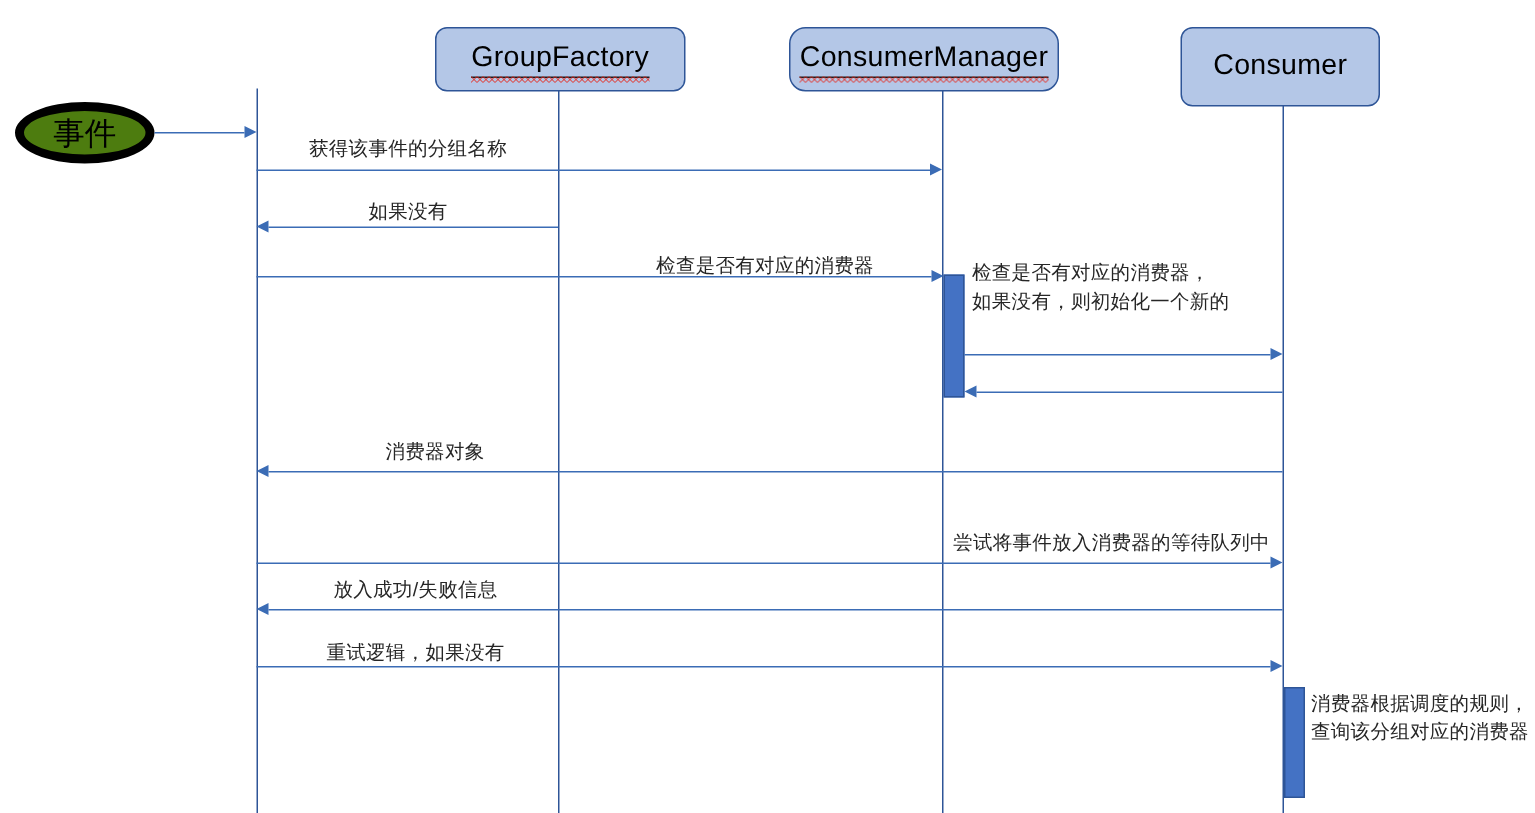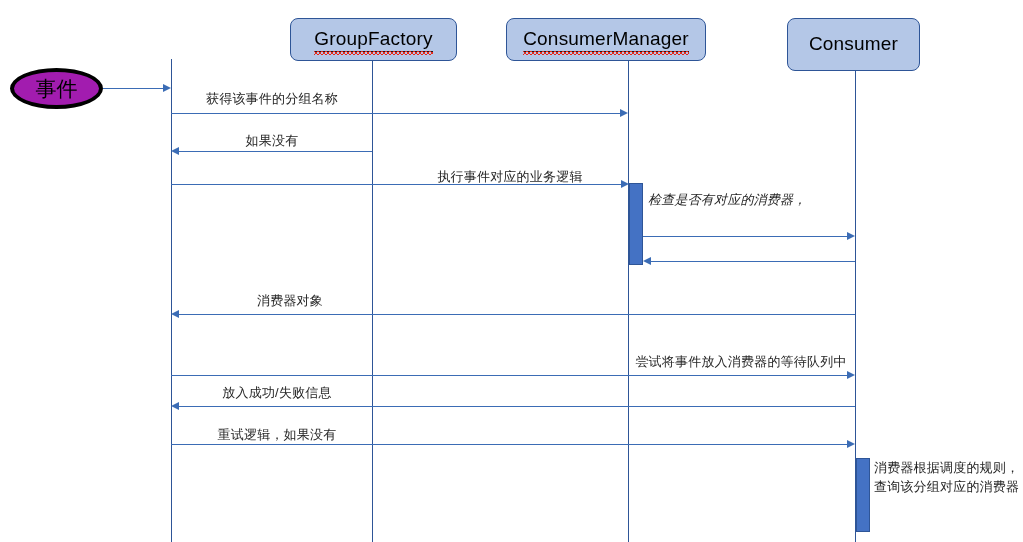--- a/index.html
+++ b/index.html
@@ -50,22 +50,22 @@
     background-image:
       linear-gradient(45deg, transparent 42%, #e8271a 42%, #e8271a 58%, transparent 58%),
       linear-gradient(-45deg, transparent 42%, #e8271a 42%, #e8271a 58%, transparent 58%);
     background-size: 4px 4px;
     background-repeat: repeat-x;
   }
   
   .actor-ellipse {
     position: absolute;
     box-sizing: border-box;
-    background: #a21caf;
-    border: 4px solid #000000;
+    background: #4d7c0f;
+    border: 6px solid #000000;
     border-radius: 50%;
     display: flex;
     align-items: center;
     justify-content: center;
     font-size: 21px;
     color: #000000;
     white-space: nowrap;
   }
   
   .lifeline {
@@ -128,21 +128,21 @@
   <div class="lifeline" style="left:171px; top:59px; height:483px;"></div>
   <div class="lifeline" style="left:372px; top:59px; height:483px;"></div>
   <div class="lifeline" style="left:628px; top:59px; height:483px;"></div>
   <div class="lifeline" style="left:855px; top:59px; height:483px;"></div>
 
 
   <div class="participant misspelled" style="left:290px; top:18px; width:167px; height:43px;">
     <span class="plabel">GroupFactory</span>
   </div>
 
-  <div class="participant misspelled" style="left:506px; top:18px; width:200px; height:43px;">
+  <div class="participant misspelled" style="left:526px; top:18px; width:180px; height:43px;border-radius:11px;">
     <span class="plabel">ConsumerManager</span>
   </div>
 
   <div class="participant" style="left:787px; top:18px; width:133px; height:53px;">
     <span class="plabel">Consumer</span>
   </div>
 
   <div class="actor-ellipse" style="left:10px; top:68px; width:93px; height:41px;">
     <span>事件</span>
   </div>
@@ -156,24 +156,25 @@
   <div class="msg-line" style="left:171px; top:113px; width:449px;"></div>
   <div class="arrow-head right" style="left:620px; top:109px;"></div>
   <div class="msg-label centered" style="left:272px; top:89px;">获得该事件的分组名称</div>
 
   <div class="msg-line" style="left:179px; top:151px; width:193px;"></div>
   <div class="arrow-head left" style="left:171px; top:147px;"></div>
   <div class="msg-label centered" style="left:272px; top:131px;">如果没有</div>
 
   <div class="msg-line" style="left:171px; top:184px; width:450px;"></div>
   <div class="arrow-head right" style="left:621px; top:180px;"></div>
-  <div class="msg-label centered" style="left:510px; top:167px;">执行事件对应的业务逻辑</div>
-
-  <div class="note-label" style="left:648px; top:190px;font-style:italic;">
+  <div class="msg-label centered" style="left:510px; top:167px;">检查是否有对应的消费器</div>
+
+  <div class="note-label" style="left:648px; top:172px;">
     <div>检查是否有对应的消费器，</div>
+    <div>如果没有，则初始化一个新的</div>
   </div>
 
   <div class="msg-line" style="left:643px; top:236px; width:204px;"></div>
   <div class="arrow-head right" style="left:847px; top:232px;"></div>
 
   <div class="msg-line" style="left:651px; top:261px; width:204px;"></div>
   <div class="arrow-head left" style="left:643px; top:257px;"></div>
 
   <div class="msg-line" style="left:179px; top:314px; width:676px;"></div>
   <div class="arrow-head left" style="left:171px; top:310px;"></div>
@@ -184,18 +185,18 @@
   <div class="msg-label centered" style="left:741px; top:352px;">尝试将事件放入消费器的等待队列中</div>
 
   <div class="msg-line" style="left:179px; top:406px; width:676px;"></div>
   <div class="arrow-head left" style="left:171px; top:402px;"></div>
   <div class="msg-label centered" style="left:277px; top:383px;">放入成功/失败信息</div>
 
   <div class="msg-line" style="left:171px; top:444px; width:676px;"></div>
   <div class="arrow-head right" style="left:847px; top:440px;"></div>
   <div class="msg-label centered" style="left:277px; top:425px;">重试逻辑，如果没有</div>
 
-  <div class="note-label" style="left:874px; top:459px;font-family:Liberation Mono, monospace;">
+  <div class="note-label" style="left:874px; top:459px;">
     <div>消费器根据调度的规则，</div>
     <div>查询该分组对应的消费器</div>
   </div>
 
 </div>
 
 </body></html>

